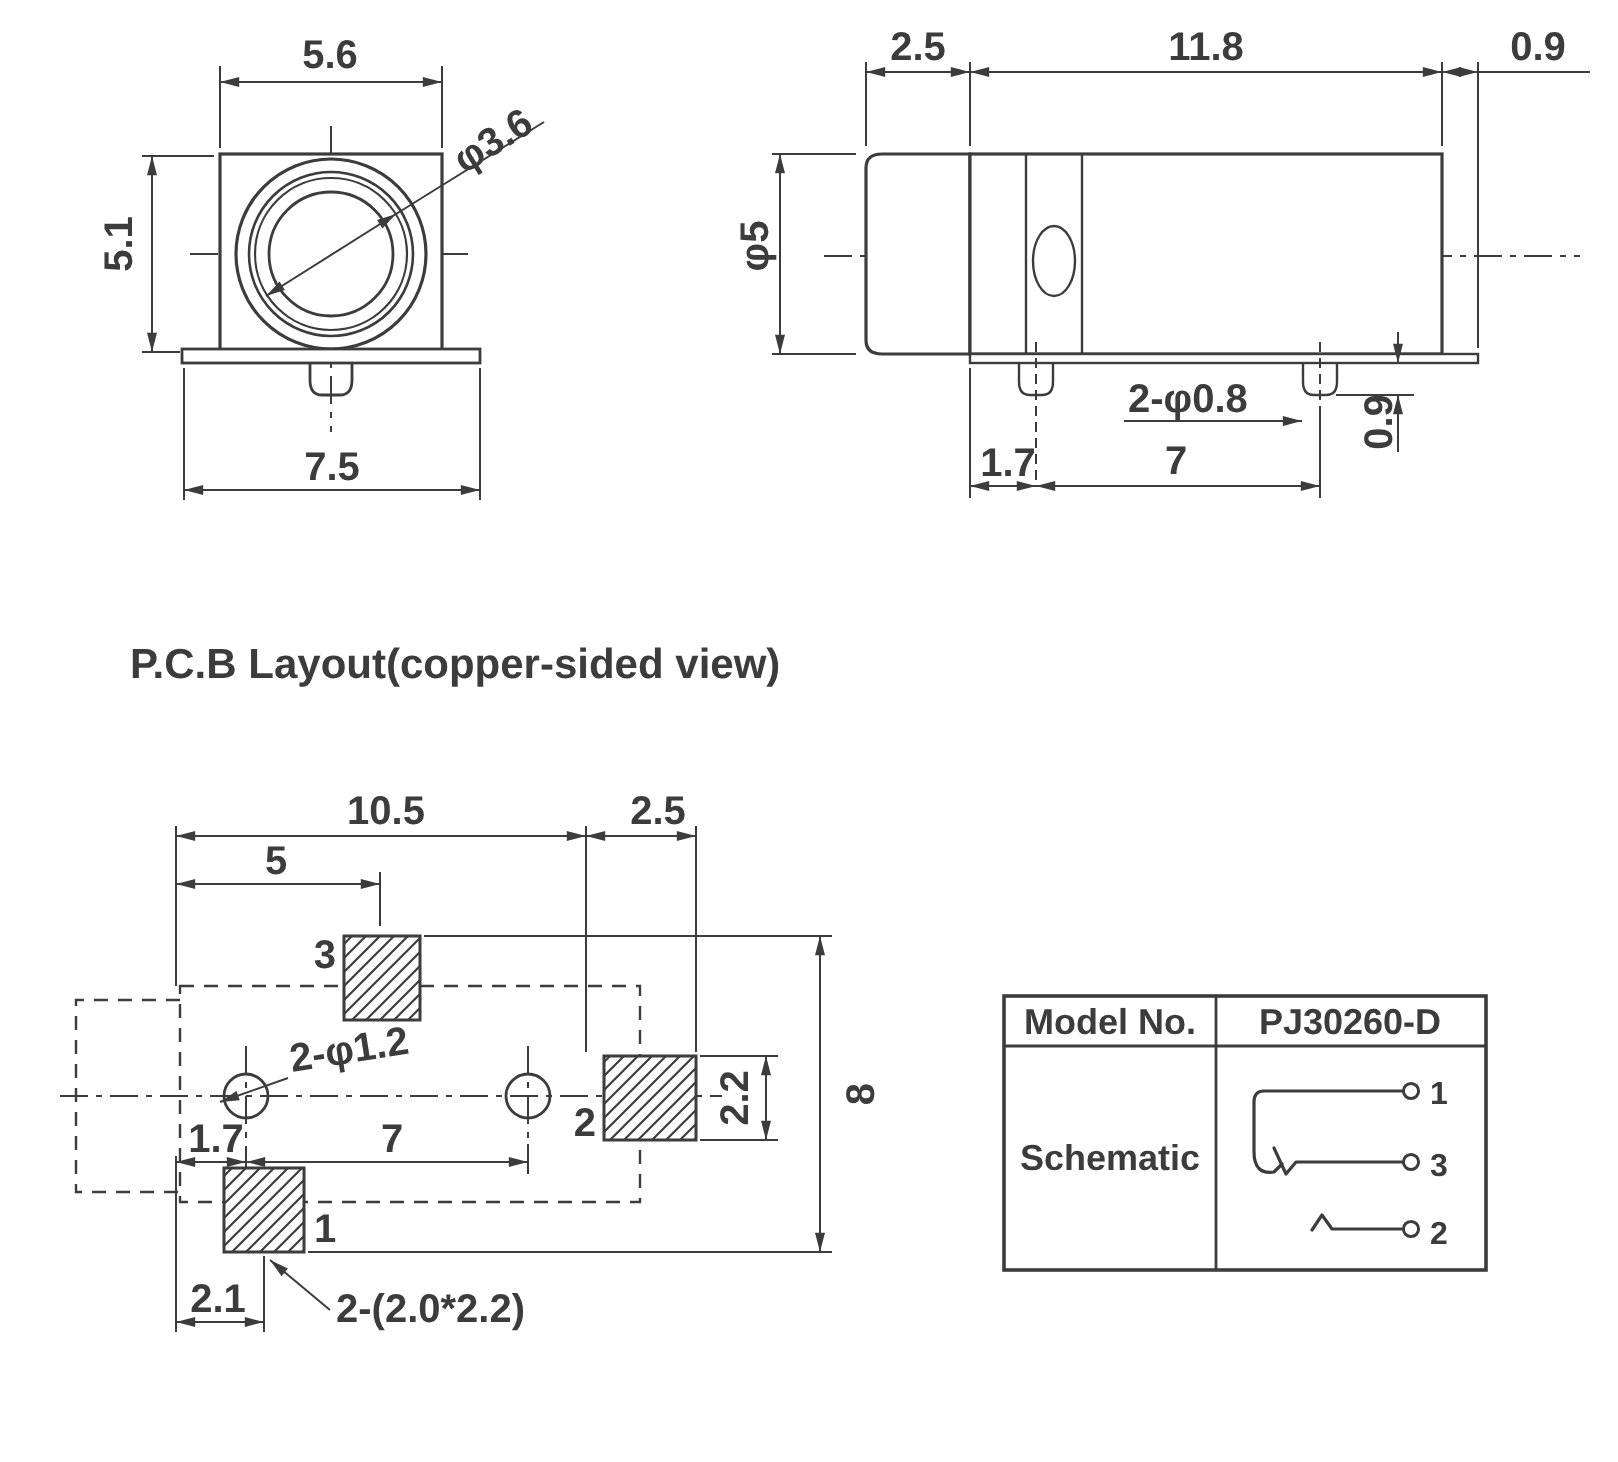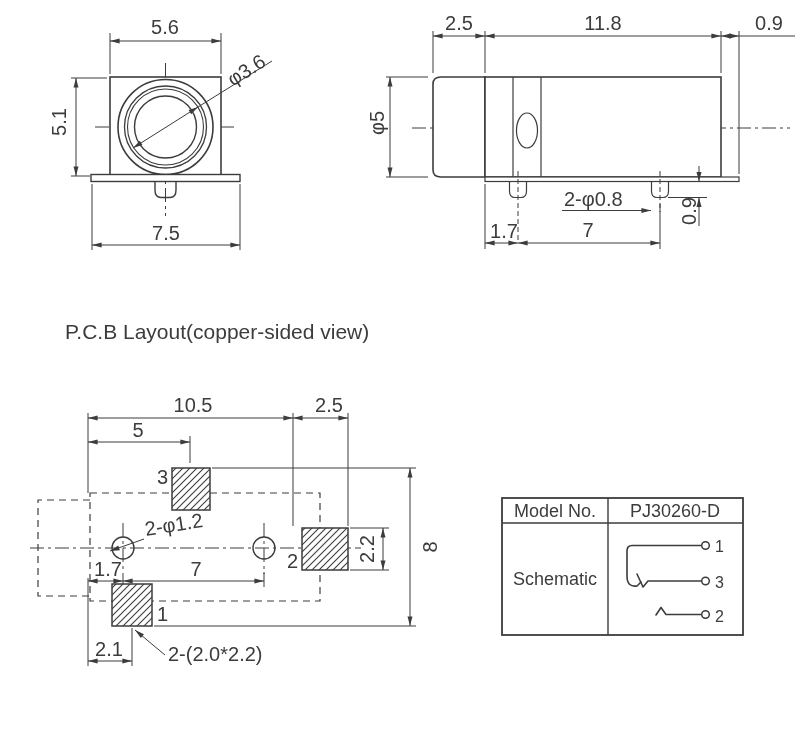--- a/index.html
+++ b/index.html
@@ -1,16 +1,16 @@
 <!DOCTYPE html>
 <html><head>
 <meta charset="utf-8">
 <style>
   html,body{margin:0;padding:0;background:#ffffff;}
-  .canvas{position:relative;width:809px;height:731px;background:#ffffff;overflow:hidden;}
+  .canvas{position:relative;width:809px;height:731px;background:#ffffff;overflow:hidden;font-weight:bold;}
   svg{position:absolute;left:0;top:0;}
   svg text{font-family:"Liberation Sans","DejaVu Sans",sans-serif;fill:#3c3c3c;}
   .outline{stroke:#3c3c3c;stroke-width:1.6;fill:#ffffff;}
   .outline-n{stroke:#3c3c3c;fill:none;}
   .dimline{stroke:#3c3c3c;stroke-width:1;fill:none;}
   .centerline{stroke:#3c3c3c;stroke-width:1;fill:none;stroke-dasharray:14 4 3 4;}
   .dashline{stroke:#3c3c3c;stroke-width:1.2;fill:none;stroke-dasharray:7 5;}
   .pindash{stroke:#3c3c3c;stroke-width:1;fill:none;stroke-dasharray:5 3;}
   .dimtext{font-size:20px;}
   .sectext{font-size:21px;}

